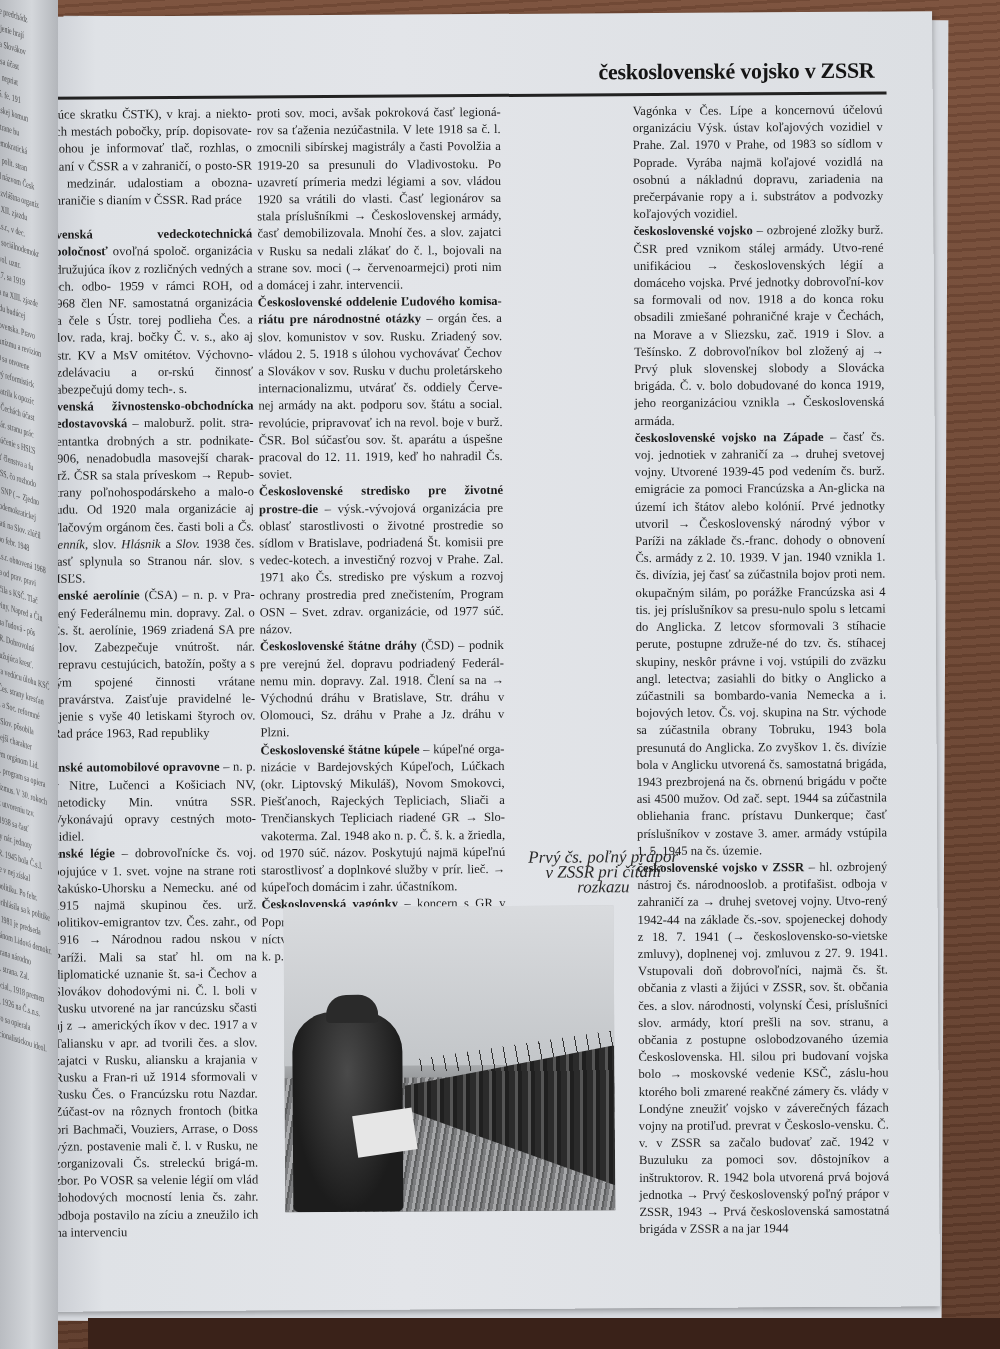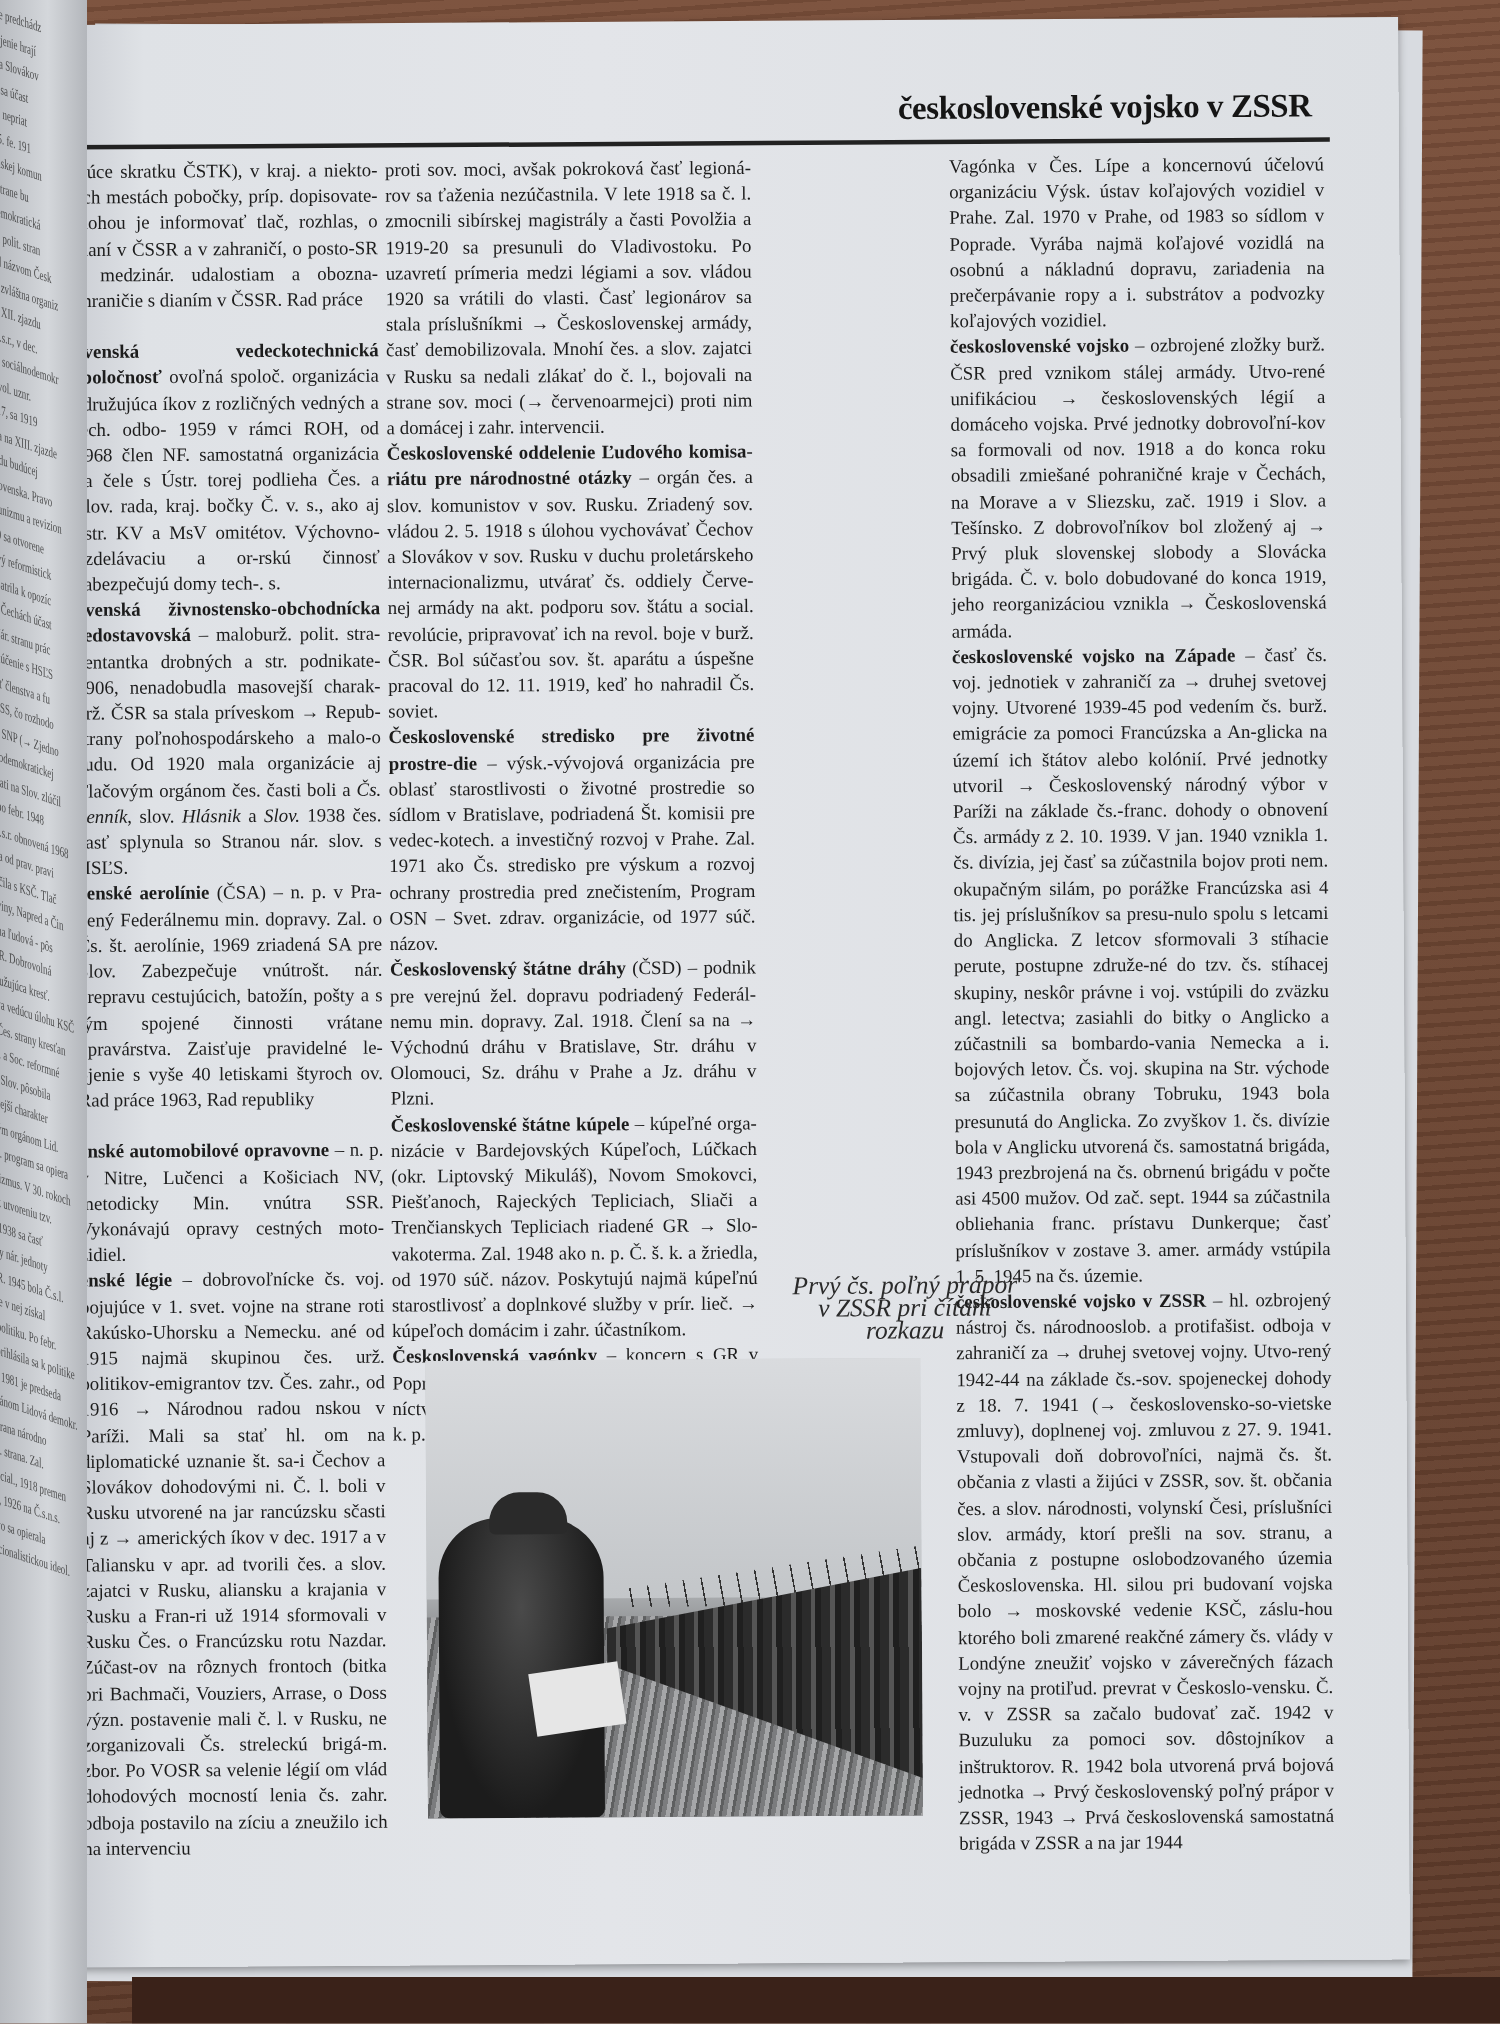--- a/index.html
+++ b/index.html
@@ -95,21 +95,21 @@
     <p><span class="term">ovenská živnostensko-obchodnícka redostavovská</span><span> – maloburž. polit. stra-zentantka drobných a str. podnikate-1906, nenadobudla masovejší charak-urž. ČSR sa stala príveskom → Repub-strany poľnohospodárskeho a malo-o ľudu. Od 1920 mala organizácie aj Tlačovým orgánom čes. časti boli a </span><span class="it">Čs. denník</span><span>, slov. </span><span class="it">Hlásnik</span><span> a </span><span class="it">Slov.</span><span> 1938 čes. časť splynula so Stranou nár. slov. s HSĽS.</span></p>
     <p><span class="term">venské aerolínie</span><span> (ČSA) – n. p. v Pra-dený Federálnemu min. dopravy. Zal. o Čs. št. aerolínie, 1969 zriadená SA pre Slov. Zabezpečuje vnútrošt. nár. prepravu cestujúcich, batožín, pošty a s tým spojené činnosti vrátane opravárstva. Zaisťuje pravidelné le-ojenie s vyše 40 letiskami štyroch ov. Rad práce 1963, Rad republiky</span></p>
     <p style="margin-top:17px"><span class="term">enské automobilové opravovne</span><span> – n. p. v Nitre, Lučenci a Košiciach NV, metodicky Min. vnútra SSR. Vykonávajú opravy cestných moto-zidiel.</span></p>
     <p><span class="term">enské légie</span><span> – dobrovoľnícke čs. voj. bojujúce v 1. svet. vojne na strane roti Rakúsko-Uhorsku a Nemecku. ané od 1915 najmä skupinou čes. urž. politikov-emigrantov tzv. Čes. zahr., od 1916 → Národnou radou nskou v Paríži. Mali sa stať hl. om na diplomatické uznanie št. sa-i Čechov a Slovákov dohodovými ni. Č. l. boli v Rusku utvorené na jar rancúzsku sčasti aj z → amerických íkov v dec. 1917 a v Taliansku v apr. ad tvorili čes. a slov. zajatci v Rusku, aliansku a krajania v Rusku a Fran-ri už 1914 sformovali v Rusku Čes. o Francúzsku rotu Nazdar. Zúčast-ov na rôznych frontoch (bitka pri Bachmači, Vouziers, Arrase, o Doss význ. postavenie mali č. l. v Rusku, ne zorganizovali Čs. streleckú brigá-m. zbor. Po VOSR sa velenie légií om vlád dohodových mocností lenia čs. zahr. odboja postavilo na zíciu a zneužilo ich na intervenciu</span></p>
   </div>
 
   <div class="col col2">
     <p><span>proti sov. moci, avšak pokroková časť legioná-rov sa ťaženia nezúčastnila. V lete 1918 sa č. l. zmocnili sibírskej magistrály a časti Povolžia a 1919-20 sa presunuli do Vladivostoku. Po uzavretí prímeria medzi légiami a sov. vládou 1920 sa vrátili do vlasti. Časť legionárov sa stala príslušníkmi → Československej armády, časť demobilizovala. Mnohí čes. a slov. zajatci v Rusku sa nedali zlákať do č. l., bojovali na strane sov. moci (→ červenoarmejci) proti nim a domácej i zahr. intervencii.</span></p>
     <p><span class="term">Československé oddelenie Ľudového komisa-riátu pre národnostné otázky</span><span> – orgán čes. a slov. komunistov v sov. Rusku. Zriadený sov. vládou 2. 5. 1918 s úlohou vychovávať Čechov a Slovákov v sov. Rusku v duchu proletárskeho internacionalizmu, utvárať čs. oddiely Červe-nej armády na akt. podporu sov. štátu a social. revolúcie, pripravovať ich na revol. boje v burž. ČSR. Bol súčasťou sov. št. aparátu a úspešne pracoval do 12. 11. 1919, keď ho nahradil Čs. soviet.</span></p>
     <p><span class="term">Československé stredisko pre životné prostre-die</span><span> – výsk.-vývojová organizácia pre oblasť starostlivosti o životné prostredie so sídlom v Bratislave, podriadená Št. komisii pre vedec-kotech. a investičný rozvoj v Prahe. Zal. 1971 ako Čs. stredisko pre výskum a rozvoj ochrany prostredia pred znečistením, Program OSN – Svet. zdrav. organizácie, od 1977 súč. názov.</span></p>
-    <p><span class="term">Československý štátne dráhy</span><span> (ČSD) – podnik pre verejnú žel. dopravu podriadený Federál-nemu min. dopravy. Zal. 1918. Člení sa na → Východnú dráhu v Bratislave, Str. dráhu v Olomouci, Sz. dráhu v Prahe a Jz. dráhu v Plzni.</span></p>
+    <p><span class="term">Československé štátne dráhy</span><span> (ČSD) – podnik pre verejnú žel. dopravu podriadený Federál-nemu min. dopravy. Zal. 1918. Člení sa na → Východnú dráhu v Bratislave, Str. dráhu v Olomouci, Sz. dráhu v Prahe a Jz. dráhu v Plzni.</span></p>
     <p><span class="term">Československé štátne kúpele</span><span> – kúpeľné orga-nizácie v Bardejovských Kúpeľoch, Lúčkach (okr. Liptovský Mikuláš), Novom Smokovci, Piešťanoch, Rajeckých Tepliciach, Sliači a Trenčianskych Tepliciach riadené GR → Slo-vakoterma. Zal. 1948 ako n. p. Č. š. k. a žriedla, od 1970 súč. názov. Poskytujú najmä kúpeľnú starostlivosť a doplnkové služby v prír. lieč. → kúpeľoch domácim i zahr. účastníkom.</span></p>
     <p><span class="term">Československá vagónky</span><span> – koncern s GR v Poprade podriadený Federálnemu min. hut-níctva a ťažkého strojárstva v Prahe. Združuje k. p. Vagónka v Studénke, Vagónka v Poprade,</span></p>
   </div>
 
   <div class="col col3">
     <p><span>Vagónka v Čes. Lípe a koncernovú účelovú organizáciu Výsk. ústav koľajových vozidiel v Prahe. Zal. 1970 v Prahe, od 1983 so sídlom v Poprade. Vyrába najmä koľajové vozidlá na osobnú a nákladnú dopravu, zariadenia na prečerpávanie ropy a i. substrátov a podvozky koľajových vozidiel.</span></p>
     <p><span class="term">československé vojsko</span><span> – ozbrojené zložky burž. ČSR pred vznikom stálej armády. Utvo-rené unifikáciou → československých légií a domáceho vojska. Prvé jednotky dobrovoľní-kov sa formovali od nov. 1918 a do konca roku obsadili zmiešané pohraničné kraje v Čechách, na Morave a v Sliezsku, zač. 1919 i Slov. a Tešínsko. Z dobrovoľníkov bol zložený aj → Prvý pluk slovenskej slobody a Slovácka brigáda. Č. v. bolo dobudované do konca 1919, jeho reorganizáciou vznikla → Československá armáda.</span></p>
     <p><span class="term">československé vojsko na Západe</span><span> – časť čs. voj. jednotiek v zahraničí za → druhej svetovej vojny. Utvorené 1939-45 pod vedením čs. burž. emigrácie za pomoci Francúzska a An-glicka na území ich štátov alebo kolónií. Prvé jednotky utvoril → Československý národný výbor v Paríži na základe čs.-franc. dohody o obnovení Čs. armády z 2. 10. 1939. V jan. 1940 vznikla 1. čs. divízia, jej časť sa zúčastnila bojov proti nem. okupačným silám, po porážke Francúzska asi 4 tis. jej príslušníkov sa presu-nulo spolu s letcami do Anglicka. Z letcov sformovali 3 stíhacie perute, postupne združe-né do tzv. čs. stíhacej skupiny, neskôr právne i voj. vstúpili do zväzku angl. letectva; zasiahli do bitky o Anglicko a zúčastnili sa bombardo-vania Nemecka a i. bojových letov. Čs. voj. skupina na Str. východe sa zúčastnila obrany Tobruku, 1943 bola presunutá do Anglicka. Zo zvyškov 1. čs. divízie bola v Anglicku utvorená čs. samostatná brigáda, 1943 prezbrojená na čs. obrnenú brigádu v počte asi 4500 mužov. Od zač. sept. 1944 sa zúčastnila obliehania franc. prístavu Dunkerque; časť príslušníkov v zostave 3. amer. armády vstúpila 1. 5. 1945 na čs. územie.</span></p>
     <p><span class="term">československé vojsko v ZSSR</span><span> – hl. ozbrojený nástroj čs. národnooslob. a protifašist. odboja v zahraničí za → druhej svetovej vojny. Utvo-rený 1942-44 na základe čs.-sov. spojeneckej dohody z 18. 7. 1941 (→ československo-so-vietske zmluvy), doplnenej voj. zmluvou z 27. 9. 1941. Vstupovali doň dobrovoľníci, najmä čs. št. občania z vlasti a žijúci v ZSSR, sov. št. občania čes. a slov. národnosti, volynskí Česi, príslušníci slov. armády, ktorí prešli na sov. stranu, a občania z postupne oslobodzovaného územia Československa. Hl. silou pri budovaní vojska bolo → moskovské vedenie KSČ, záslu-hou ktorého boli zmarené reakčné zámery čs. vlády v Londýne zneužiť vojsko v záverečných fázach vojny na protiľud. prevrat v Českoslo-vensku. Č. v. v ZSSR sa začalo budovať zač. 1942 v Buzuluku za pomoci sov. dôstojníkov a inštruktorov. R. 1942 bola utvorená prvá bojová jednotka → Prvý československý poľný prápor v ZSSR, 1943 → Prvá československá samostatná brigáda v ZSSR a na jar 1944</span></p>
   </div>

